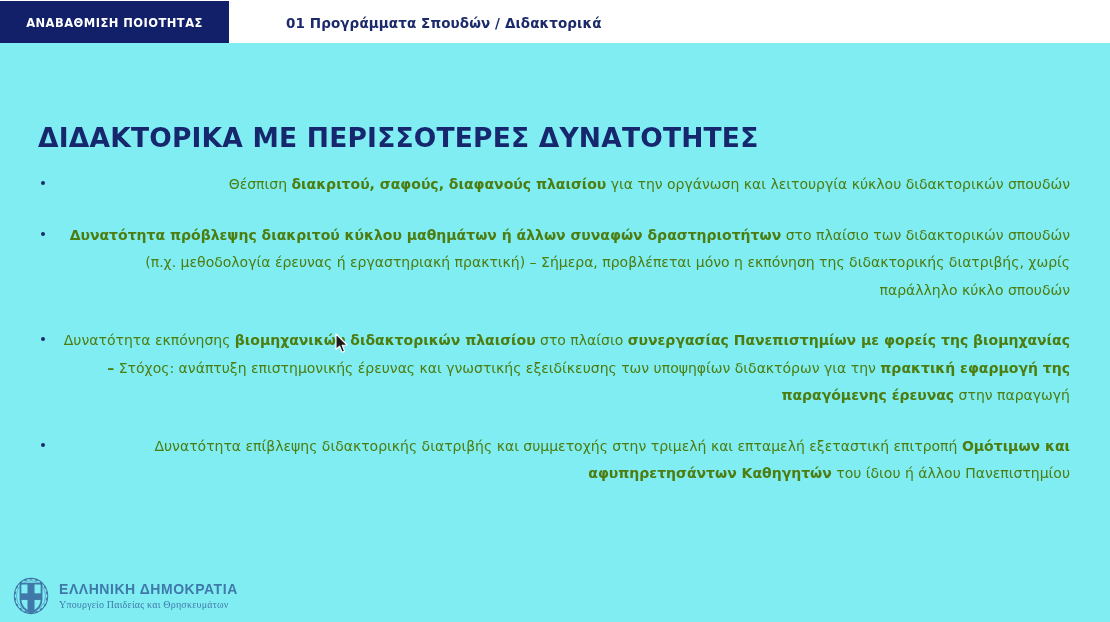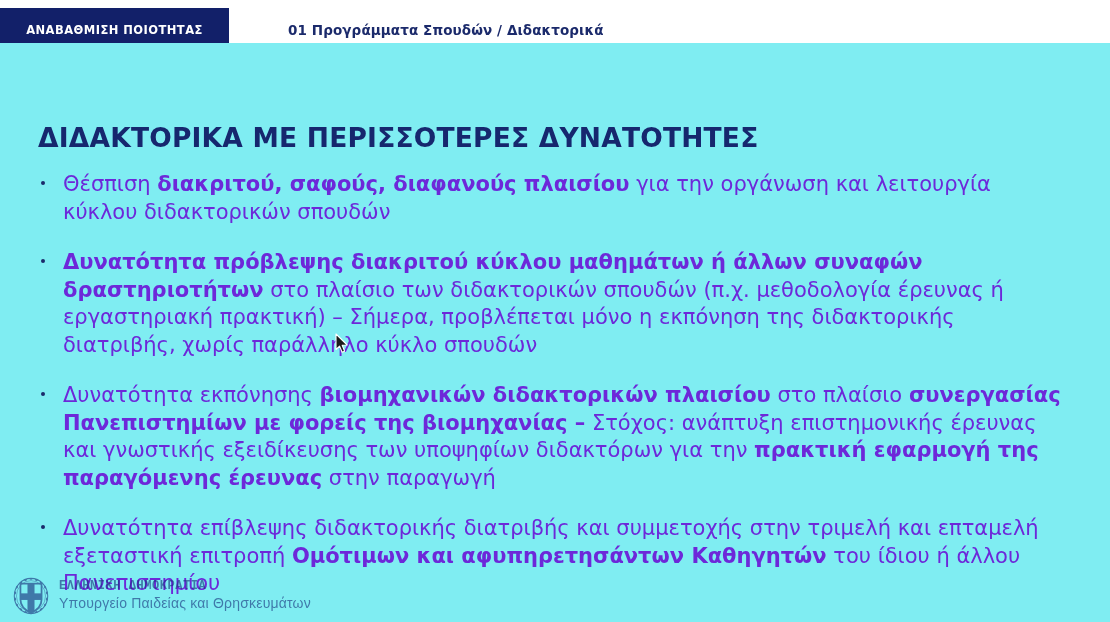--- a/index.html
+++ b/index.html
@@ -20,27 +20,26 @@
     position: relative;
     width: 1110px;
     height: 622px;
     background: #ffffff;
   }
 
   
   #header {
     position: absolute;
     left: 0;
-    top: 8px;
+    top: 1px;
     width: 1110px;
     height: 43px;
     background: #ffffff;
     display: flex;
     align-items: stretch;
-    gap: 28px;
   }
   #header-tab-primary {
     width: 229px;
     height: 43px;
     background: #122069;
     display: flex;
     align-items: center;
     justify-content: center;
     box-sizing: border-box;
   }
@@ -53,20 +52,21 @@
     font-family: "DejaVu Sans", "Liberation Sans", sans-serif;
   }
   #header-tab-secondary {
     flex: 1;
     height: 43px;
     background: #ffffff;
     display: flex;
     align-items: center;
     padding-left: 31px;
     box-sizing: border-box;
+    margin-left: 26px;
   }
   #header-tab-secondary .tab-label {
     color: #1b2a6b;
     font-size: 13.5px;
     font-weight: bold;
     letter-spacing: 0.1px;
     white-space: nowrap;
     font-family: "DejaVu Sans", "Liberation Sans", sans-serif;
   }
 
@@ -103,24 +103,25 @@
   #bullet-list {
     position: absolute;
     left: 38px;
     top: 128px;
     width: 1032px;
   }
   .bullet-item {
     position: relative;
     padding-left: 25px;
     margin-bottom: 23px;
-    color: #6d28d9;
-    font-size: 21px;
+    color: #4d7c0f;
+    font-size: 14px;
     line-height: 27.5px;
     font-family: "DejaVu Sans", "Liberation Sans", sans-serif;
+    text-align: right;
   }
   .bullet-item:last-child { margin-bottom: 12px; }
   .bullet-marker {
     position: absolute;
     left: 3px;
     top: 10px;
     width: 4px;
     height: 4px;
     border-radius: 50%;
     background: #1B2A6B;
@@ -142,31 +143,31 @@
     width: 44px;
     height: 44px;
     flex: 0 0 44px;
   }
   #footer-text {
     margin-left: 6px;
     line-height: 1.28;
   }
   #footer-title {
     color: #18327E;
-    font-size: 12px;
+    font-size: 14px;
     font-weight: bold;
     letter-spacing: 0.55px;
-    font-family: Liberation Mono, monospace;
+    font-family: Liberation Sans, sans-serif;
   }
   #footer-subtitle {
     color: #18327E;
-    font-size: 14px;
+    font-size: 10px;
     font-weight: normal;
     letter-spacing: 0.2px;
-    font-family: Liberation Sans, sans-serif;
+    font-family: Liberation Serif, serif;
   }
 
   
   #mouse-cursor {
     position: absolute;
     left: 335px;
     top: 333px;
     width: 14px;
     height: 21px;
     pointer-events: none;

